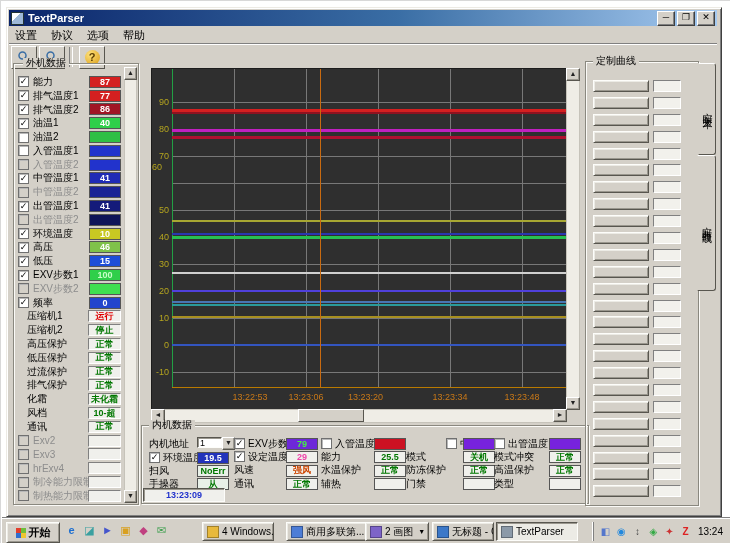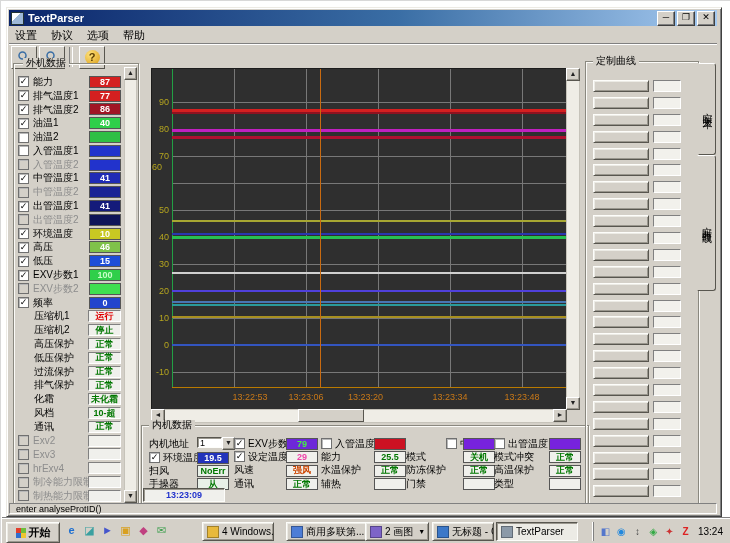--- a/index.html
+++ b/index.html
@@ -30,21 +30,21 @@
   .raised{background:#d4d0c8;border:1px solid;border-color:#fdfdfa #58564f #58564f #fdfdfa;box-shadow:inset 1px 1px 0 #ecebe5, inset -1px -1px 0 #9a978e;}
   .sunken{background:#fff;border:1px solid;border-color:#58564f #fdfdfa #fdfdfa #58564f;box-shadow:inset 1px 1px 0 #9a978e;}
   .cb{width:9px;height:9px;background:#fff;border:1px solid #707070;box-shadow:inset 1px 1px 0 #b8b8b8;
       font-size:9px;line-height:8px;text-align:center;color:#000;flex:0 0 auto;margin-right:4px;}
   .cb.dis{background:#d4d0c8;color:#8a8a8a;}
   
   #sidebar-rows{position:absolute;left:17px;top:74px;width:103px;}
   .srow{height:13.8px;display:flex;align-items:center;position:relative;}
   .slabel{font-size:10px;color:#000;white-space:nowrap;}
   .slabel.dis{color:#8c8c8c;}
-  .slabel.st{margin-left:16px;}
+  .slabel.st{margin-left:9px;}
   .sbadge{position:absolute;right:0;width:30px;height:10px;border:1px solid #555;
           font-size:9px;font-weight:bold;display:flex;align-items:center;justify-content:center;}
   .sfield{position:absolute;right:0;width:31px;height:10px;background:#f0f0ec;border:1px solid;border-color:#808080 #fff #fff #808080;
           font-size:9px;font-weight:bold;display:flex;align-items:center;justify-content:center;}
   
   .sb-track{position:absolute;background:#efede6;border:1px solid #c6c3ba;}
   .sb-btn{position:absolute;background:#d4d0c8;border:1px solid;border-color:#fff #58564f #58564f #fff;box-shadow:inset -1px -1px 0 #9a978e;
           font-size:7px;line-height:10px;text-align:center;color:#222;}
   .sb-thumb{position:absolute;background:#d4d0c8;border:1px solid;border-color:#fff #58564f #58564f #fff;}
   
@@ -488,21 +488,20 @@
         <div class="rfld"></div>
       </div>
       <div class="rrow">
         <div class="rbtn raised"></div>
         <div class="rfld"></div>
       </div>
     </div>
   <div class="vtab" style="top:62px;height:90px;">实时文本</div>
   <div class="vtab" style="top:154px;height:134px;left:696px;width:17px;">实时曲线</div>
 
-  <div class="statusbar">enter analyseProtID()</div>
 
   <div class="taskbar">
     <div class="startbtn raised">
       <span class="winflag">
         <i style="background:#e33e2b"></i>
           <i style="background:#6fbf3a"></i>
           <i style="background:#2f6fd0"></i>
           <i style="background:#efc631"></i>
       </span>
       <span>开始</span>

